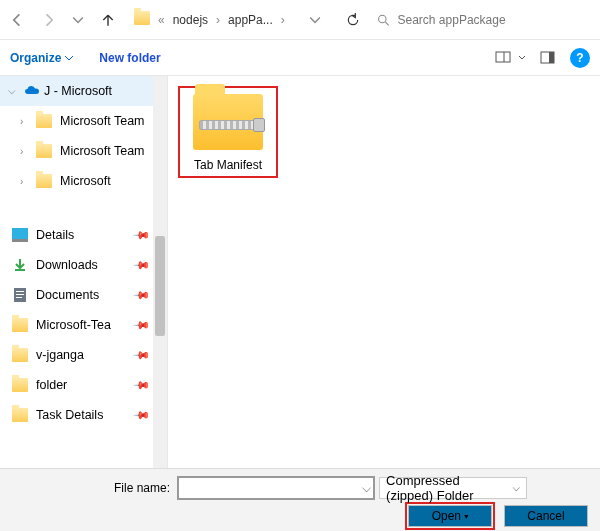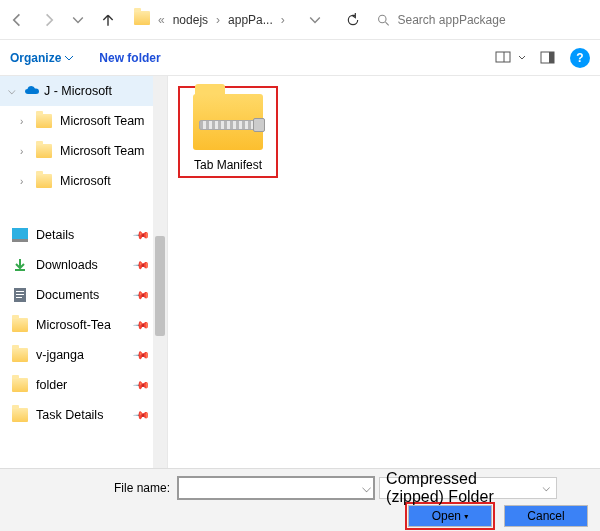--- a/index.html
+++ b/index.html
@@ -46,24 +46,24 @@
 .zippull { position:absolute; right:-2px; top:24px; width:12px; height:14px; background:#ccc; border-radius:2px; border:1px solid #999;}
 .file-label { font-size: 12px; }
 
 .scrollbar { position: absolute; right: 0; top: 0; bottom: 0; width: 14px; background: #f0f0f0; }
 .scroll-thumb { position: absolute; left: 2px; right: 2px; background: #c1c1c1; border-radius: 2px; }
 
 .footer { height: 63px; background: #f3f3f3; border-top: 1px solid #ddd; padding: 8px 10px 6px; }
 .footer-row1 { display: flex; align-items: center; gap: 8px; margin-bottom: 6px; }
 .footer-row1 label { width: 160px; text-align: right; font-size: 12px; }
 .file-input { flex: 1; max-width: 196px; border: 1px solid #333; height: 22px; padding: 0 4px; outline: 2px solid #999; outline-offset: -1px;}
-.filter { flex: 0 0 auto; border: 1px solid #ccc; background: #fff; height: 22px; padding: 0 18px 0 6px; font-size: 16px; display: flex; align-items: center; position: relative; width: 178px;}
+.filter { flex: 0 0 auto; border: 1px solid #ccc; background: #fff; height: 22px; padding: 0 18px 0 6px; font-size: 13px; display: flex; align-items: center; position: relative; width: 148px;}
 .filter::after { content: "⌵"; position: absolute; right: 6px; color: #666; font-size: 10px; }
 .footer-row2 { display: flex; justify-content: flex-end; gap: 12px; padding-right: 2px;}
-.btn { width: 84px; height: 22px; border: 1px solid #bbb; background: #3b82f6; font-size: 12px; display: flex; align-items: center; justify-content: center; }
+.btn { width: 84px; height: 22px; border: 1px solid #bbb; background: #0369a1; font-size: 12px; display: flex; align-items: center; justify-content: center; }
 .btn.primary { outline: 2px solid #d22; outline-offset: 1px; }
 
 svg { display: block; }
 </style>
 </head>
 <body>
 
 <div class="nav-row">
   <div class="nav-btn">
       <svg width="14" height="14" viewBox="0 0 10 10">

